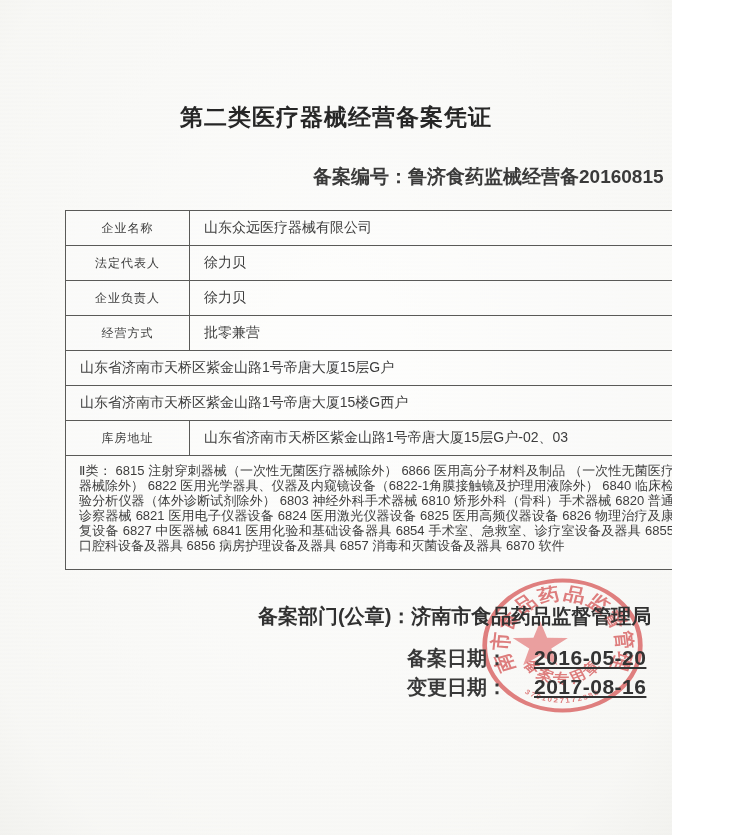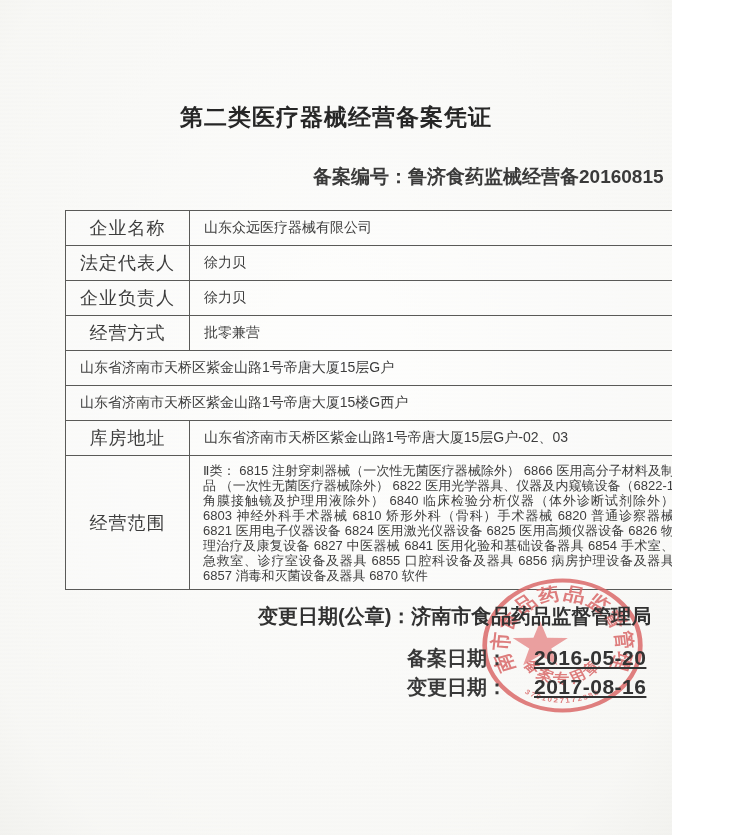--- a/index.html
+++ b/index.html
@@ -34,21 +34,21 @@
     background:rgba(255,255,255,0.25);
   }
   .t-row { display:flex; align-items:stretch; }
   .t-row + .t-row { border-top:1px solid #5a5a58; }
   .t-row.std { height:34px; }
   .t-row.scope { min-height:113px; }
   .cell-label {
     flex:0 0 123px; width:123px;
     border-right:1px solid #5a5a58;
     display:flex; align-items:center; justify-content:center;
-    font-size:18px; color:#3d3d3d; letter-spacing:1px;
+    font-size:12px; color:#3d3d3d; letter-spacing:1px;
   }
   .cell-value {
     flex:1; display:flex; align-items:center;
     padding:0 14px; font-size:14px; color:#3d3d3d;
   }
   .t-row.scope .cell-value {
     display:block;
     padding:7px 12px 6px 13px;
     font-size:13px; line-height:15px;
     text-align:justify;
@@ -103,27 +103,26 @@
       <div class="cell-value">山东省济南市天桥区紫金山路1号帝唐大厦15层G户</div>
     </div>
     <div class="t-row std">
       <div class="cell-value">山东省济南市天桥区紫金山路1号帝唐大厦15楼G西户</div>
     </div>
     <div class="t-row std">
       <div class="cell-label">库房地址</div>
       <div class="cell-value">山东省济南市天桥区紫金山路1号帝唐大厦15层G户-02、03</div>
     </div>
     <div class="t-row scope">
-      <div class="cell-label">经营范围</div>
       <div class="cell-value">Ⅱ类：  6815 注射穿刺器械（一次性无菌医疗器械除外） 6866 医用高分子材料及制品 （一次性无菌医疗器械除外） 6822 医用光学器具、仪器及内窥镜设备（6822-1角膜接触镜及护理用液除外） 6840 临床检验分析仪器（体外诊断试剂除外） 6803 神经外科手术器械 6810 矫形外科（骨科）手术器械 6820 普通诊察器械 6821 医用电子仪器设备 6824 医用激光仪器设备 6825 医用高频仪器设备 6826 物理治疗及康复设备 6827 中医器械 6841 医用化验和基础设备器具 6854 手术室、急救室、诊疗室设备及器具 6855 口腔科设备及器具 6856 病房护理设备及器具 6857 消毒和灭菌设备及器具 6870 软件</div>
     </div>
   </div>
 
   <div class="dept-line">
-    <span>变更日期(公章)：</span><span>济南市食品药品监督管理局</span>
+    <span>备案部门(公章)：</span><span>济南市食品药品监督管理局</span>
   </div>
 
   <div class="date-line filing-date-line">
     <span>备案日期：</span><span class="date-value">2016-05-20</span>
   </div>
 
   <div class="date-line change-date-line">
     <span>变更日期：</span><span class="date-value">2017-08-16</span>
   </div>
 

